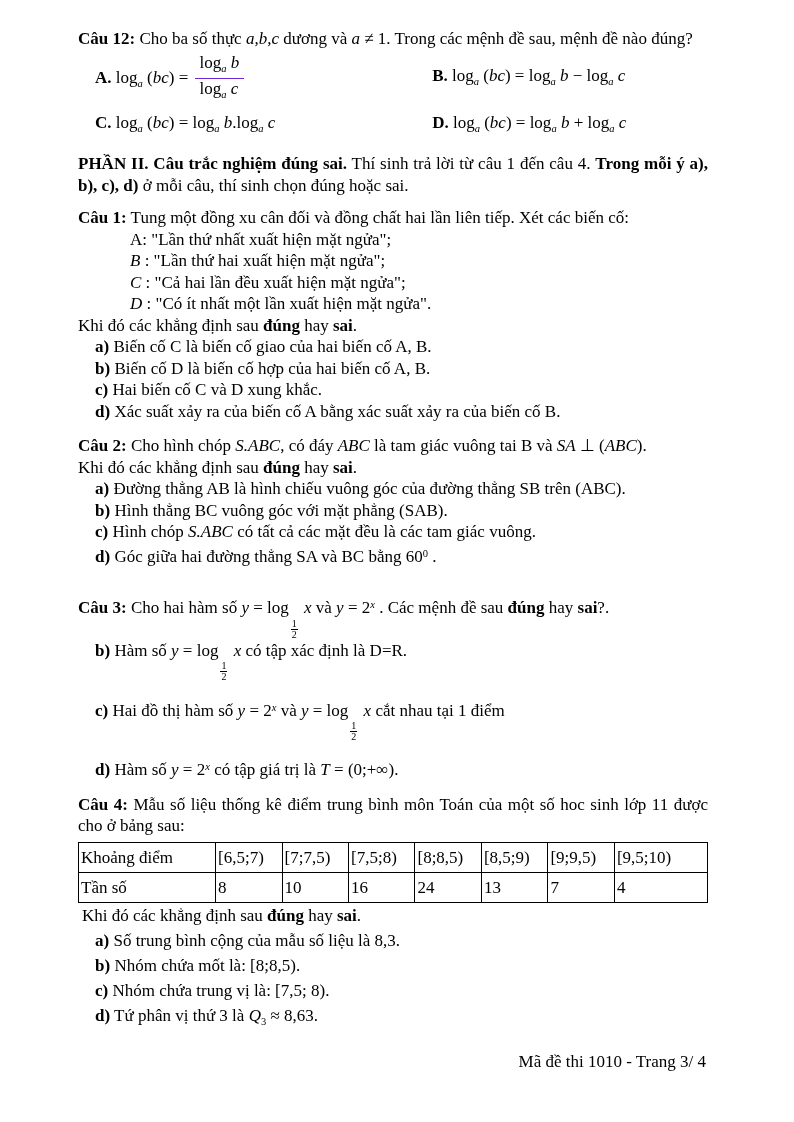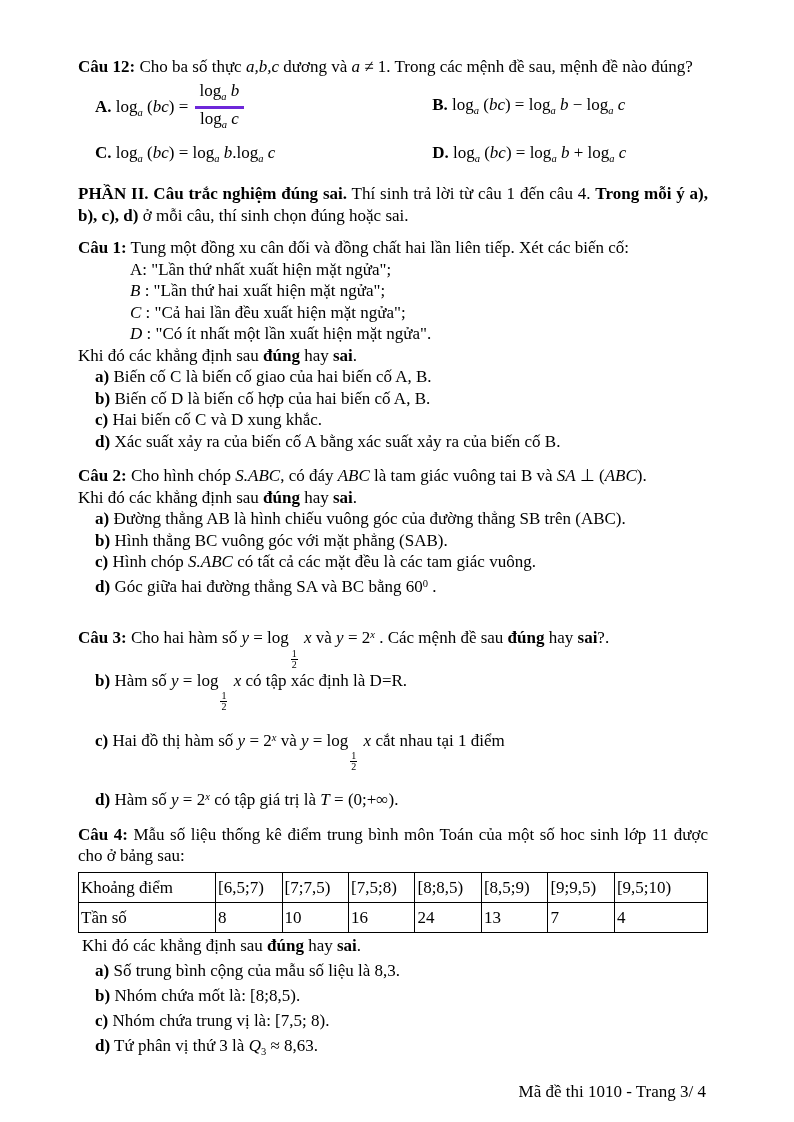--- a/index.html
+++ b/index.html
@@ -1,31 +1,31 @@
 <!DOCTYPE html>
 <html><head>
 <meta charset="utf-8">
 <style>
   html,body{margin:0;padding:0;background:#ffffff;}
   body{width:794px;height:1122px;font-family:"Liberation Serif",serif;font-size:17px;color:#000;overflow:hidden;}
-  .page{box-sizing:border-box;width:784px;height:1122px;padding:56px 76px 0 78px;position:relative;border-radius:16px;}
+  .page{box-sizing:border-box;width:784px;height:1122px;padding:28px 76px 0 78px;position:relative;border-radius:16px;}
   .para{margin:0;line-height:21.5px;}
   .justify{text-align:justify;}
   .b{font-weight:bold;}
   .i{font-style:italic;}
   .sb{font-size:0.62em;vertical-align:-0.35em;}
   .sp{font-size:0.62em;vertical-align:0.5em;}
   .indent1{padding-left:17px;}
   .indent2{padding-left:52px;}
   .sec{margin:0 0 13px 0;}
   .sec-head{margin:2px 0 11px 0;}
   .opts{display:grid;grid-template-columns:55% 45%;align-items:center;row-gap:7px;padding-left:17px;margin:3px 0 14px 0;}
-  .frac{display:inline-block;text-align:center;vertical-align:middle;margin:0 2px;}
+  .frac{display:inline-block;text-align:left;vertical-align:middle;margin:0 2px;}
   .frac .num,.frac .den{display:block;padding:0 5px;line-height:20px;}
-  .frac .den{border-top:3px solid #6d28d9;}
+  .frac .den{border-top:1px solid #6d28d9;}
   .stack{display:inline-flex;flex-direction:column;align-items:center;font-size:10px;line-height:10px;vertical-align:-13px;margin:0 2px;}
   .stack .bot{border-top:1px solid #000;padding:0 1px;}
   .score-table{border-collapse:collapse;width:100%;margin:5px 0 2px 0;table-layout:fixed;}
   .score-table td{border:1.4px solid #000;padding:4px 2px;line-height:21px;}
   .score-table td:first-child{width:21%;}
   .score-table td:last-child{width:14%;}
   .q3gap-a{margin-top:12px;}
   .q3gap-c{margin-top:15px;}
   .q3gap-d{margin-top:14px;}
   .q4assert{padding-left:4px;}

